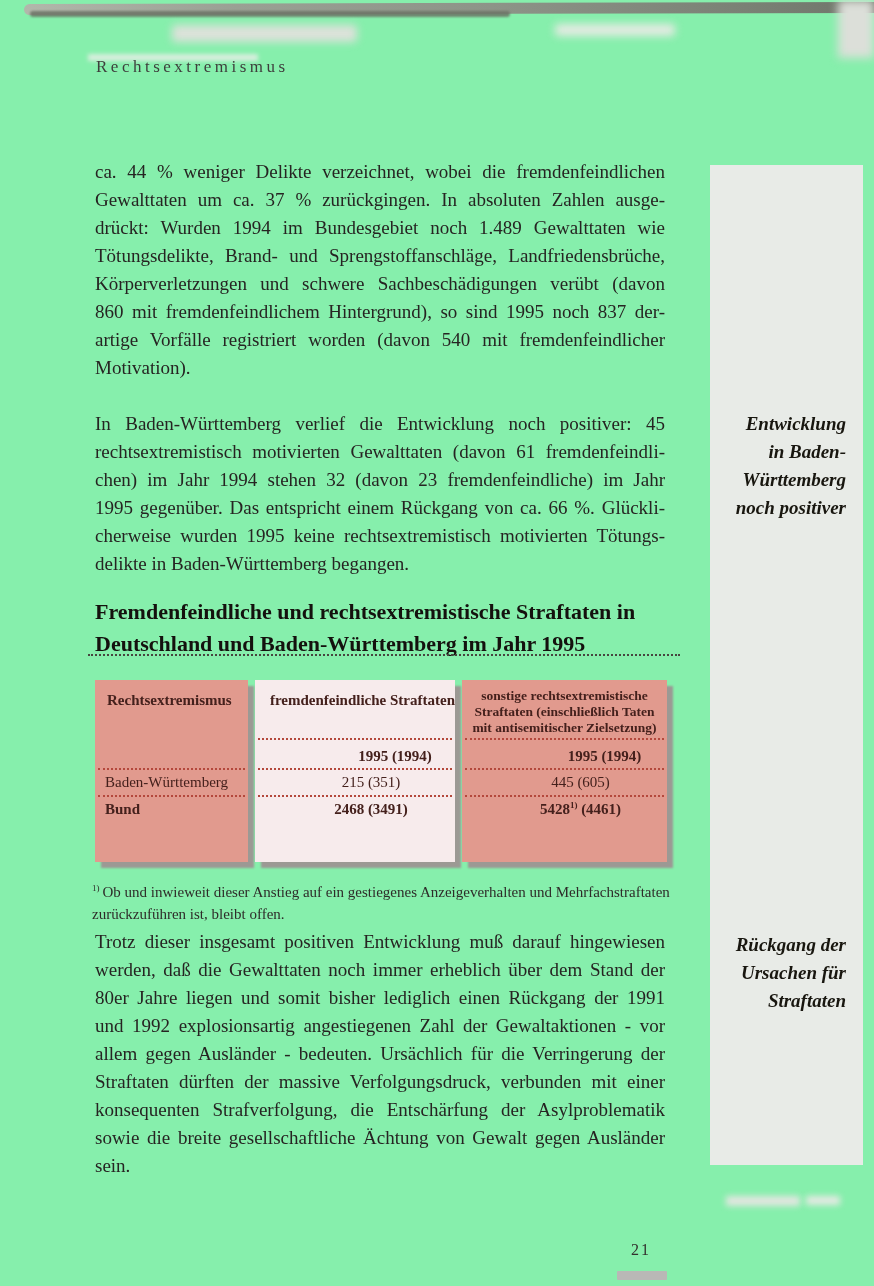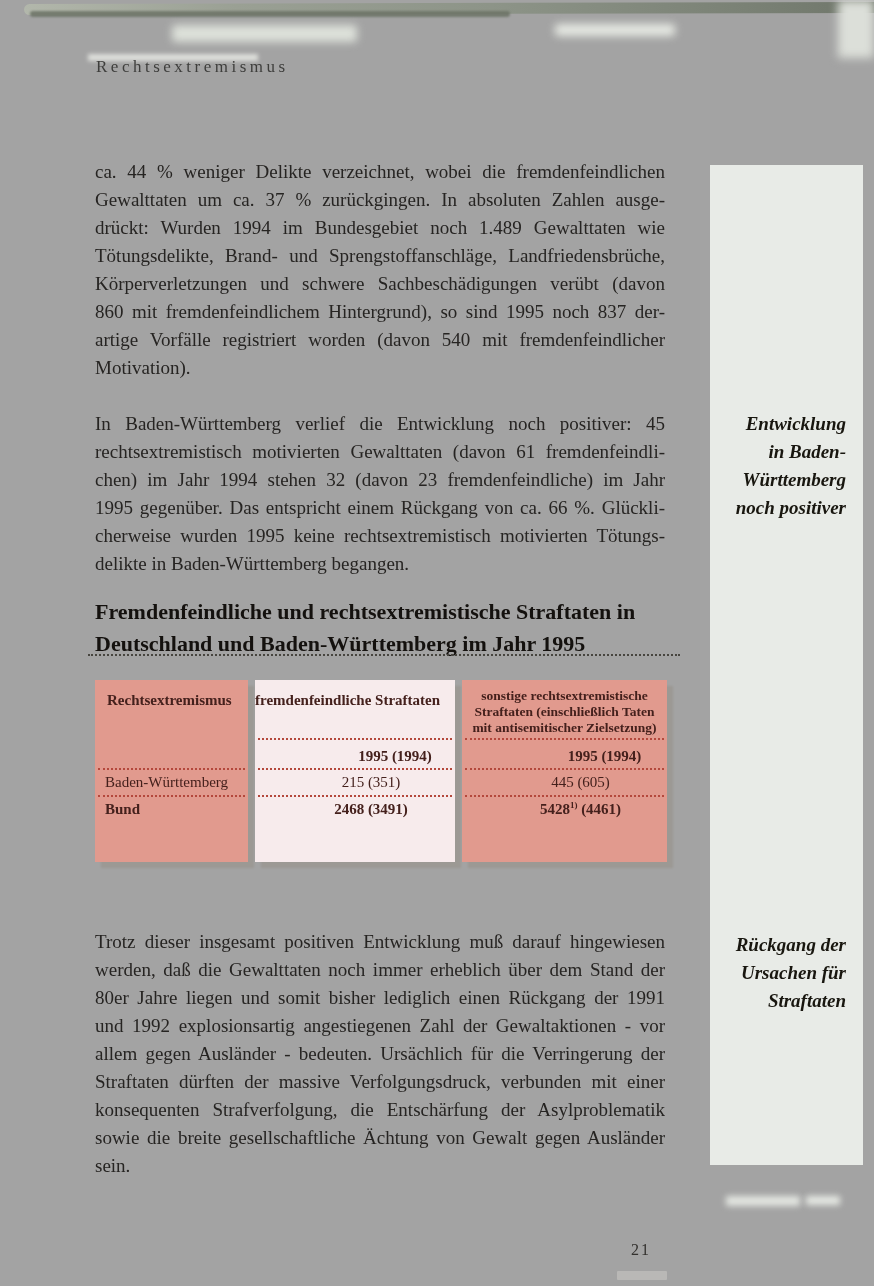--- a/index.html
+++ b/index.html
@@ -1,18 +1,18 @@
 <!DOCTYPE html>
 <html><head>
 <meta charset="utf-8">
 <style>
   html,body{margin:0;padding:0;background:#e9e9e7;}
   .page{
     position:relative;width:874px;height:1286px;margin:0 auto;
-    background:#a3a3a3;overflow:hidden;
+    background:#86efac;overflow:hidden;
     font-family:"Liberation Serif", "DejaVu Serif", serif;
     color:#262422;
   }
 
   
   .band-top{
     position:absolute;left:24px;top:3px;width:850px;height:11px;
     background:linear-gradient(90deg,#b2b7ab 0%,#9aa094 25%,#8d9488 55%,#7a8175 85%,#6f766a 100%);
     border-radius:6px 0 0 6px;transform:rotate(-0.15deg);
   }
@@ -63,21 +63,21 @@
   
   .table{position:absolute;left:95px;top:680px;width:575px;height:190px;color:#44201c;}
   .panel{
     position:absolute;top:0;height:182px;background:#e19a8e;
     box-shadow:6px 6px 2px #9c9994;
   }
   .panel1{left:0;width:153px;}
   .panel2{left:160px;width:200px;background:#f7ebec;}
   .panel3{left:367px;width:205px;}
   .ph1{position:absolute;left:12px;top:12px;font-weight:bold;font-size:15px;}
-  .ph2{position:absolute;left:0;top:12px;width:100%;text-align:left;font-weight:bold;font-size:15px;}
+  .ph2{position:absolute;left:0;top:12px;width:100%;text-align:right;font-weight:bold;font-size:15px;}
   .c3h{position:absolute;left:0;top:8px;width:100%;font-weight:bold;font-size:13.5px;line-height:16px;}
   .c3h .jl{text-align:center;text-align-last:center;}
   .dots{position:absolute;left:3px;right:3px;height:0;border-top:2px dotted #b4483c;}
   .dA{top:58px;}
   .dB{top:88px;}
   .dC{top:115px;}
   .subhdr{position:absolute;left:0;top:64px;width:100%;height:24px;line-height:24px;text-align:center;font-weight:bold;font-size:15px;margin-left:40px;}
   .rowlabel{position:absolute;left:10px;height:24px;line-height:24px;font-size:15px;}
   .val{position:absolute;left:16px;width:100%;height:24px;line-height:24px;text-align:center;font-size:15px;}
   .r1{top:90px;}
@@ -172,20 +172,21 @@
       <div class="dots dA"></div>
       <div class="subhdr">1995 (1994)</div>
       <div class="dots dB"></div>
       <div class="val r1">445 (605)</div>
       <div class="dots dC"></div>
       <div class="val r2 bold"><span>5428</span><sup>1)</sup><span> (4461)</span></div>
     </div>
 
   </div>
 
+  <div class="fn"><sup>1)</sup><span>Ob und inwieweit dieser Anstieg auf ein gestiegenes Anzeigeverhalten und Mehrfachstraftaten</span><br><span>zurückzuführen ist, bleibt offen.</span></div>
 
   <div class="para p3">
       <div class="jl">Trotz dieser insgesamt positiven Entwicklung muß darauf hingewiesen</div>
       <div class="jl">werden, daß die Gewalttaten noch immer erheblich über dem Stand der</div>
       <div class="jl">80er Jahre liegen und somit bisher lediglich einen Rückgang der 1991</div>
       <div class="jl">und 1992 explosionsartig angestiegenen Zahl der Gewaltaktionen - vor</div>
       <div class="jl">allem gegen Ausländer - bedeuten. Ursächlich für die Verringerung der</div>
       <div class="jl">Straftaten dürften der massive Verfolgungsdruck, verbunden mit einer</div>
       <div class="jl">konsequenten Strafverfolgung, die Entschärfung der Asylproblematik</div>
       <div class="jl">sowie die breite gesellschaftliche Ächtung von Gewalt gegen Ausländer</div>

